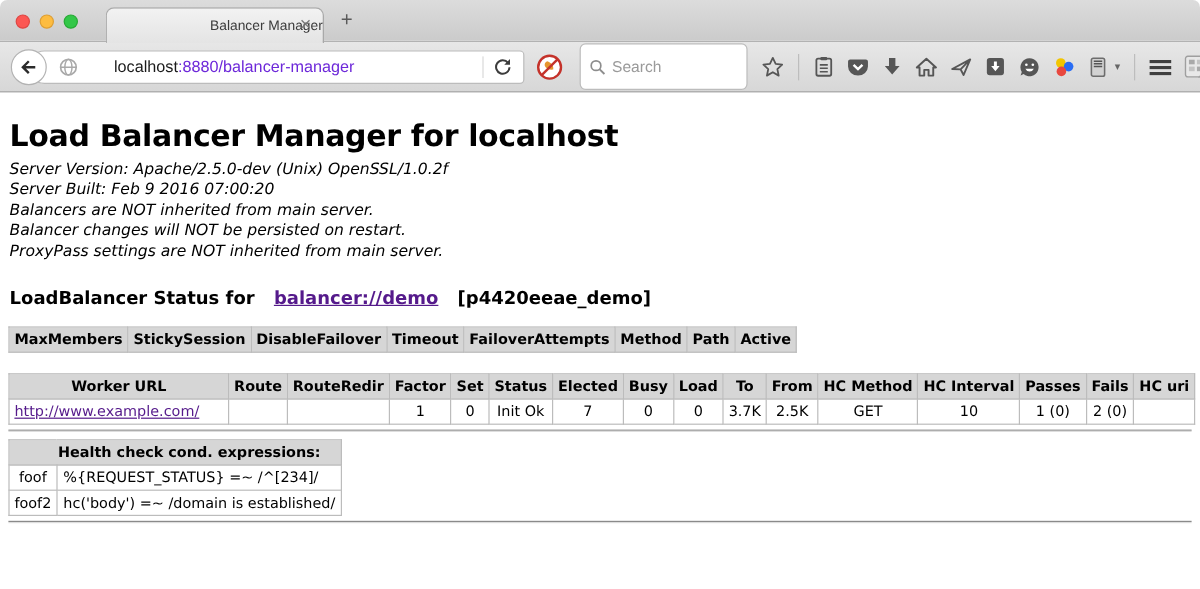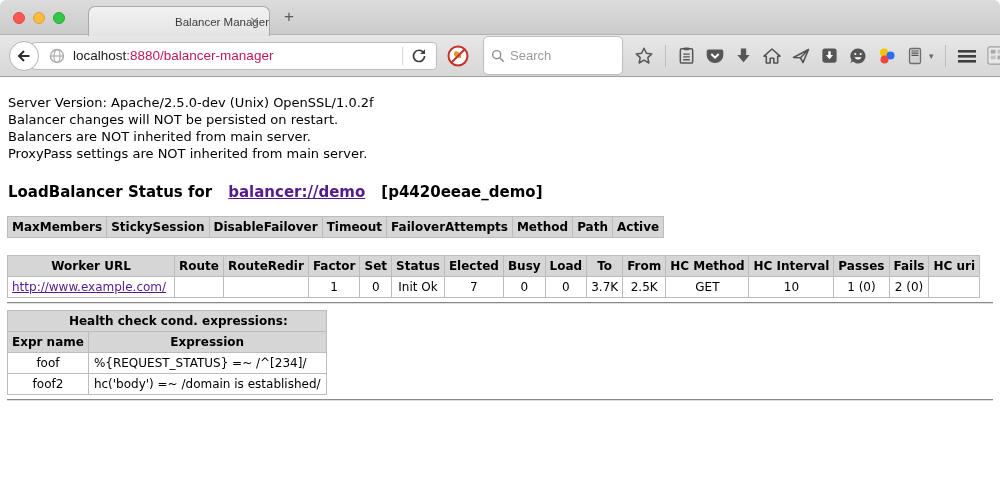--- a/index.html
+++ b/index.html
@@ -24,50 +24,50 @@
             font-family:"Liberation Sans",sans-serif; }
 
   .navbar { height:42px; background:linear-gradient(#e7e7e7,#d7d7d7); border-bottom:1px solid #9e9e9e;
             display:flex; align-items:center; padding:0 9px; }
   .back-btn { width:30px; height:30px; border-radius:50%; background:#fff; border:1px solid #b3b3b3;
               display:flex; align-items:center; justify-content:center; z-index:2; flex:0 0 auto; }
   .urlbar { height:28px; width:414px; background:#fff; border:1px solid #bcbcbc;
             border-radius:15px 4px 4px 15px; margin-left:-16px; padding-left:25px; z-index:1;
             display:flex; align-items:center; flex:0 0 auto; }
   .url-text { font-family:"Liberation Sans",sans-serif; font-size:13.5px; white-space:nowrap; }
-  .url-domain { color:#1a1a1a; }
-  .url-rest { color:#be185d; }
+  .url-domain { color:#1a1a1a;margin-left:22px; }
+  .url-rest { color:#6d28d9; }
   .url-spacer { flex:1; }
   .url-sep { width:1px; height:18px; background:#d9d9d9; margin-right:8px; }
   .icon-btn { display:flex; align-items:center; justify-content:center; flex:0 0 auto; }
   .blocked { margin-left:9px; }
   .searchbar { height:39px; width:140px; background:#fff; border:1px solid #bcbcbc; border-radius:5px;
                margin-left:13px; display:flex; align-items:center; padding:0 7px; flex:0 0 auto; }
   .searchbar input { border:none; outline:none; width:100px; font-family:"Liberation Sans",sans-serif;
                      font-size:13px; color:#444; background:transparent; margin-left:5px; }
   .searchbar input::placeholder { color:#9a9a9a; }
   .toolicons { display:flex; align-items:center; margin-left:11px; gap:9px; flex:1 0 auto; }
   .vsep { width:1px; height:22px; background:#bdbdbd; margin:0 2px; }
   .caret { font-size:9px; color:#666; margin-left:-4px; }
 
   
   .content { padding:0 7px; color:#000; }
   h1 { font-size:25px; letter-spacing:-0.3px; margin:22px 0 0 1px; }
-  .info { margin-top:17px; font-size:13px; line-height:17px; margin-left:1px; }
+  .info { margin-top:5px; font-size:13px; line-height:17px; margin-left:1px;font-style:italic; }
   .status-heading { margin-top:21px; margin-bottom:15px; font-size:15px; font-weight:bold; margin-left:1px; }
   .status-heading a { color:#551a8b; text-decoration:underline; margin:0 16px; }
   a.worker-link { color:#551a8b; text-decoration:underline; }
 
   table { border-collapse:collapse; font-size:12px; border:1px solid #c4b5fd; }
   th,td { border:1px solid #bcbcbc; padding:2px 4px; text-align:center; line-height:16px; white-space:nowrap; }
   th { background:#d6d6d6; }
   td.left, th.title-span { text-align:left; }
   th.title-span { text-align:center;padding-left:27px; }
   .t2 { margin-top:17px; }
-  .t2 td.left { padding-right:8px; }
+  .t2 td.left { padding-right:24px; }
   hr { border:none; height:2px; border-top:1px solid #8a8a8a; border-bottom:1px solid #dedede; margin:4px 0 6px; }
   .t3 { margin-top:2px; }
   .t3 td.left { padding:2px 5px; }
 </style>
 </head>
 <body>
 
 <div class="window">
 
   <div class="tabbar">
@@ -198,25 +198,27 @@
           <rect x="12" y="5" width="5" height="4" fill="#c3c3c3"></rect>
           <rect x="5" y="11" width="5" height="4" fill="#c3c3c3"></rect>
           <rect x="12" y="11" width="5" height="4" fill="#a9a9a9"></rect>
           <path d="M14 20 20 14 20 20z" fill="#fff" stroke="#9f9f9f" stroke-width="1"></path>
         </svg>
       </span>
     </div>
   </div>
 
   <div class="content">
+    <h1>Load Balancer Manager for localhost</h1>
 
     <div class="info">
       <div>Server Version: Apache/2.5.0-dev (Unix) OpenSSL/1.0.2f</div>
+      <div>Server Built: Feb 9 2016 07:00:20</div>
+      <div>Balancers are NOT inherited from main server.</div>
       <div>Balancer changes will NOT be persisted on restart.</div>
-      <div>Balancers are NOT inherited from main server.</div>
       <div>ProxyPass settings are NOT inherited from main server.</div>
     </div>
 
     <div class="status-heading"><span>LoadBalancer Status for</span><a href="#">balancer://demo</a><span>[p4420eeae_demo]</span></div>
 
     <table class="t1">
       <tbody>
           <tr>
         <th>MaxMembers</th>
         <th>StickySession</th>
@@ -274,24 +276,20 @@
       </table>
 
     <hr>
 
     <table class="t3">
       <tbody>
           <tr>
         <th colspan="2" class="title-span">Health check cond. expressions:</th>
       </tr>
       <tr>
-        <th>Expr name</th>
-        <th>Expression</th>
-      </tr>
-      <tr>
         <td>foof</td>
         <td class="left">%{REQUEST_STATUS} =~ /^[234]/</td>
       </tr>
       <tr>
         <td>foof2</td>
         <td class="left">hc('body') =~ /domain is established/</td>
       </tr>
     </tbody>
       </table>
 

